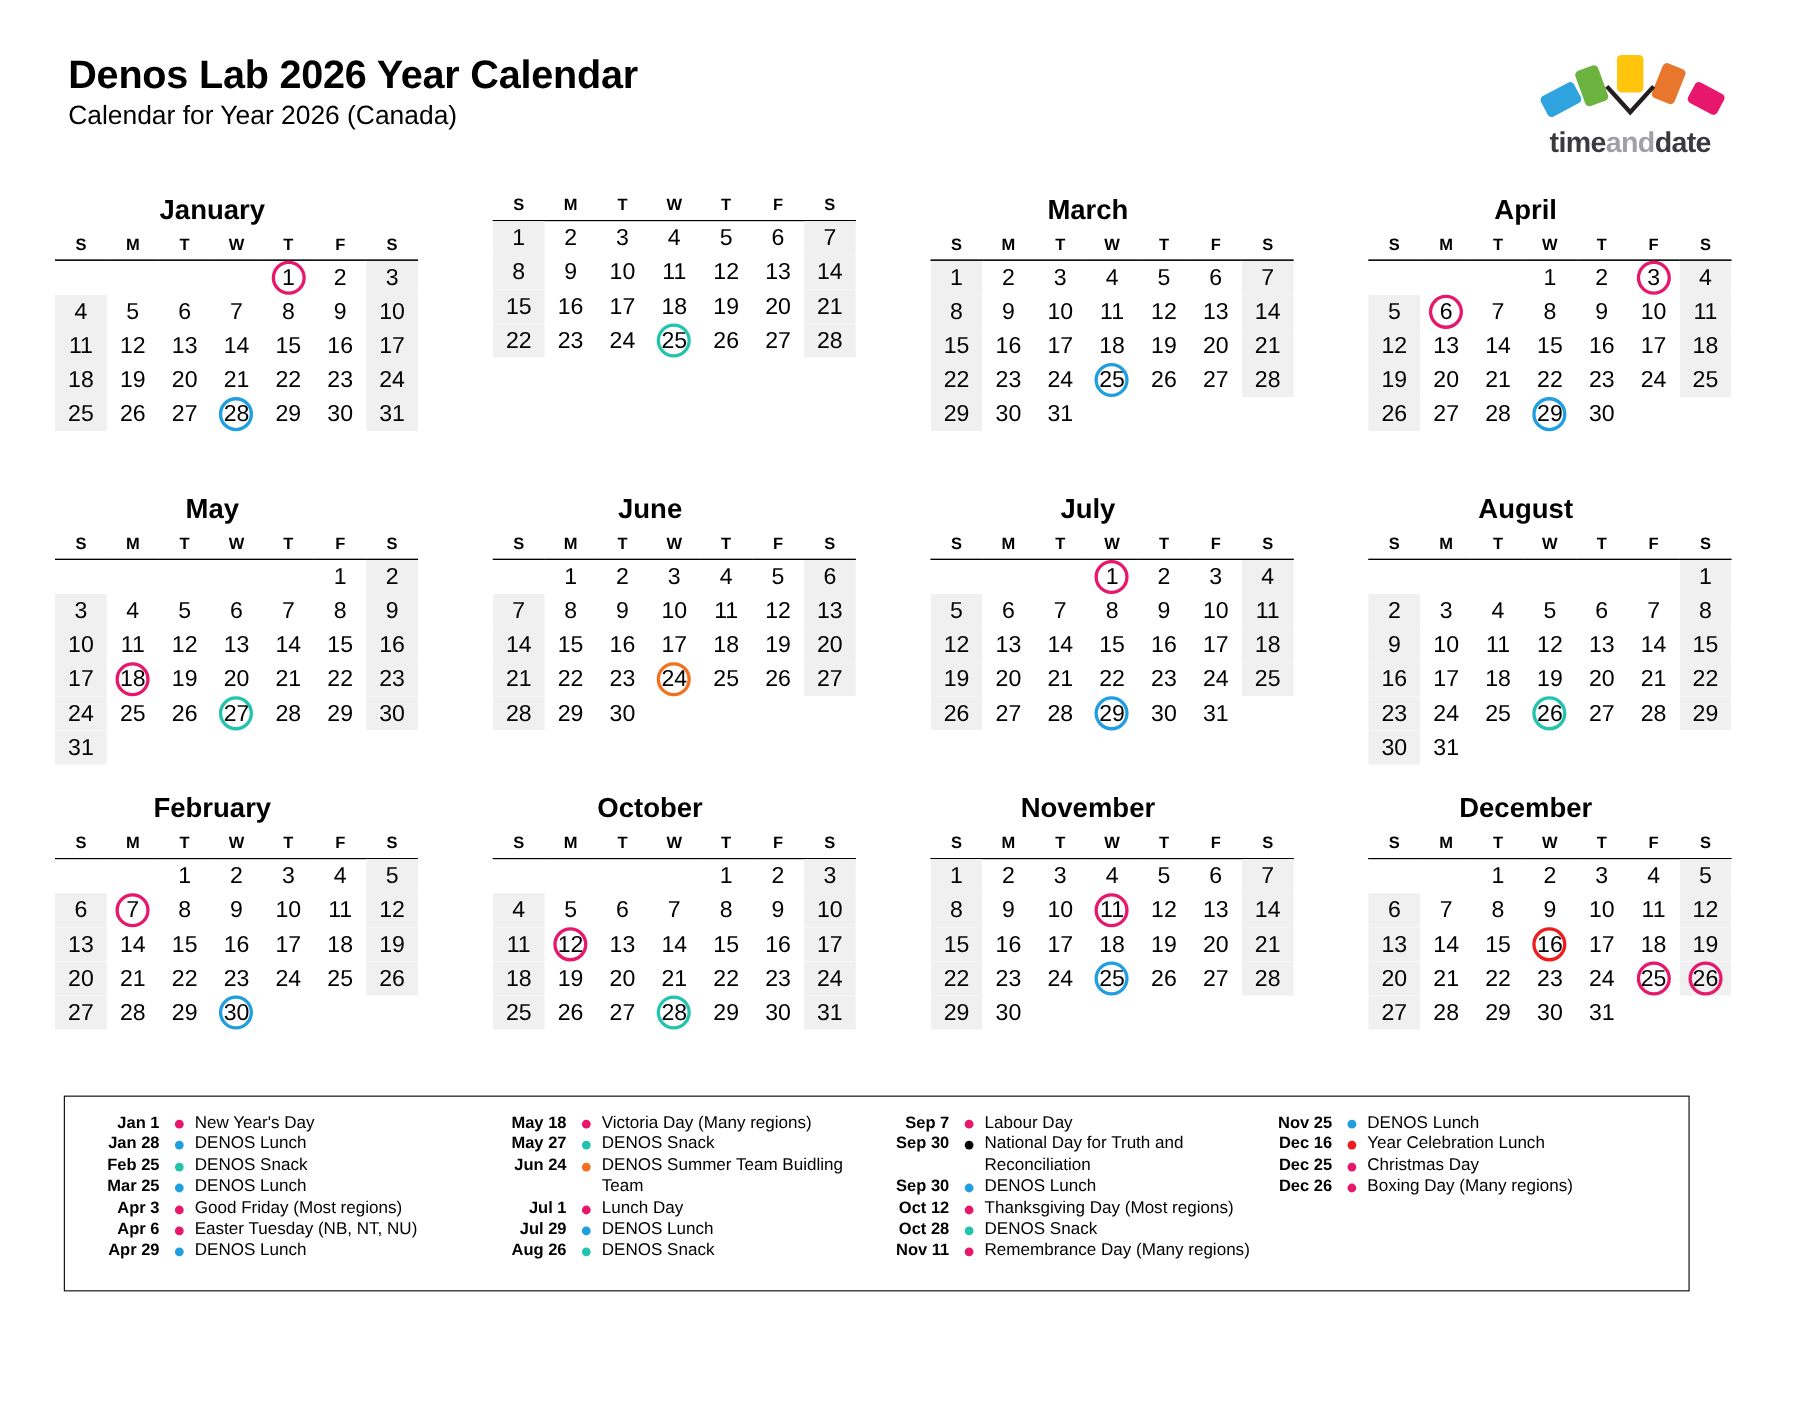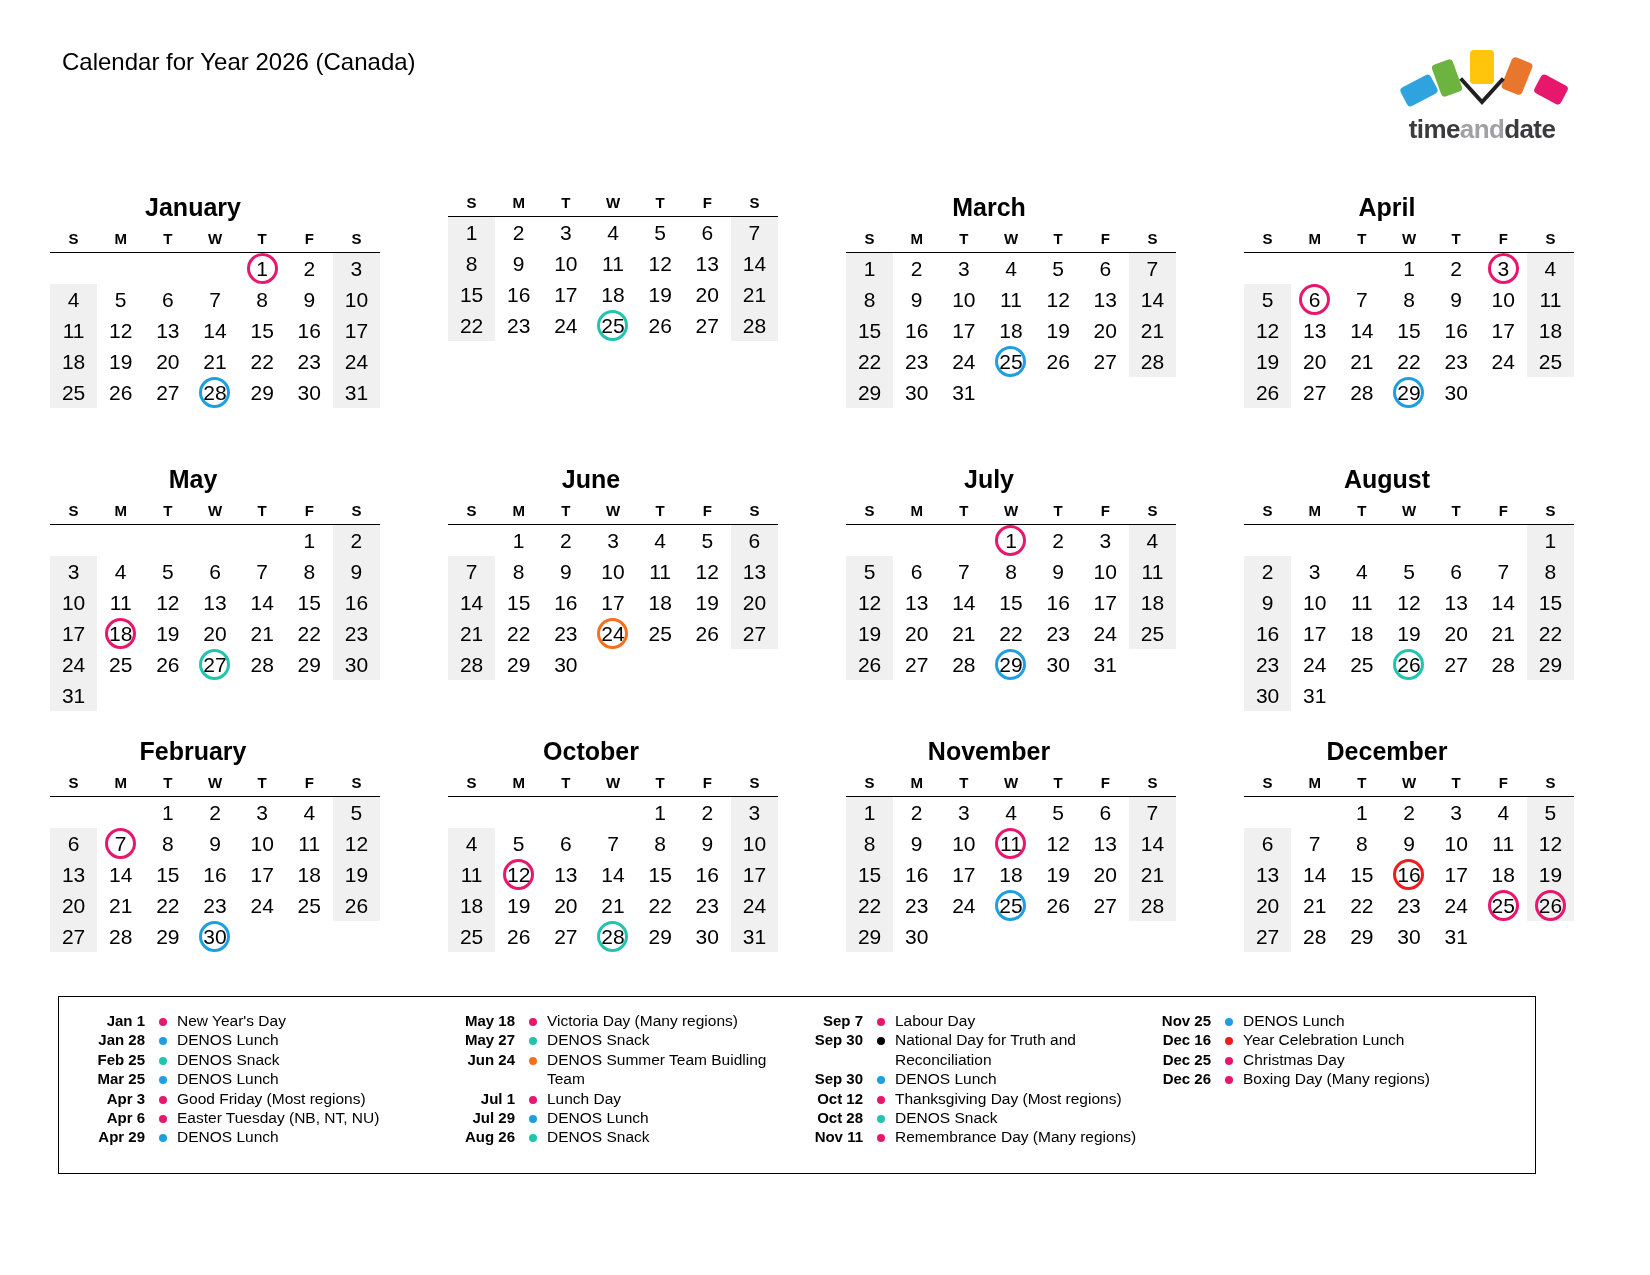--- a/index.html
+++ b/index.html
@@ -32,21 +32,21 @@
 
   
   .months {
     position: absolute; left: 50px; top: 178px;
     width: 1550px;
     display: grid;
     grid-template-columns: repeat(4, 1fr);
     grid-auto-rows: 272px;
     column-gap: 42px;
   }
-  .month { width: 286px; margin-top: 16px; }
+  .month { width: 286px; }
   .month-name {
     text-align: center; font-size: 25px; font-weight: bold;
     margin: 0 0 8px 0; line-height: 1.1;
   }
   table.cal { border-collapse: collapse; width: 330px; table-layout: fixed; }
   table.cal th {
     font-size: 15px; font-weight: bold; text-align: center;
     padding: 0 0 5px 0; width: 47px; height: 22px;
   }
   table.cal thead tr { border-bottom: 1.5px solid #000; }
@@ -85,20 +85,21 @@
   .leg-cont { display: flex; }
   .leg-cont .leg-date { visibility: hidden; }
   .leg-cont .leg-dot-wrap .dot { visibility: hidden; }
 </style>
 </head>
 <body>
 
 <div class="page">
 
   <div class="header">
+    <h1 class="title">Denos Lab 2026 Year Calendar</h1>
     <p class="subtitle">Calendar for Year 2026 (Canada)</p>
   </div>
 
   <div class="logo">
     <div class="logo-arc" id="logo-arc">
         <div class="arc-seg" style="left: 0px; top: 30px; width: 34px; height: 21px; background: rgb(46, 163, 221); transform: rotate(-28deg);"></div>
         <div class="arc-seg" style="left: 34px; top: 11px; width: 22px; height: 34px; background: rgb(108, 179, 63); transform: rotate(-20deg);"></div>
         <div class="arc-seg" style="left: 68px; top: 0px; width: 24px; height: 34px; background: rgb(255, 196, 12); transform: rotate(0deg);"></div>
         <div class="arc-seg" style="left: 104px; top: 9px; width: 22px; height: 34px; background: rgb(232, 118, 44); transform: rotate(22deg);"></div>
         <div class="arc-seg" style="left: 134px; top: 29px; width: 30px; height: 21px; background: rgb(230, 23, 108); transform: rotate(28deg);"></div>

